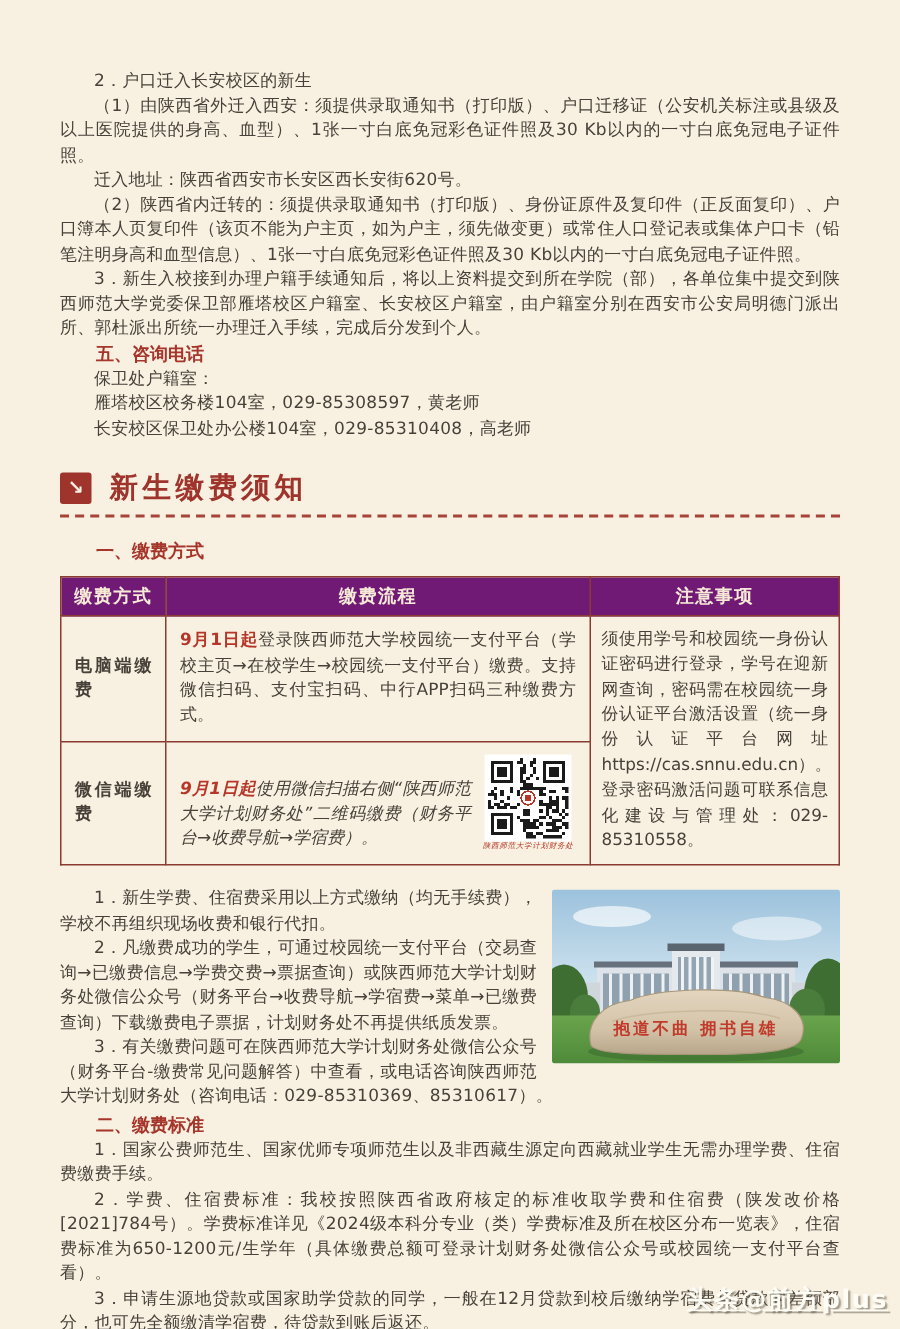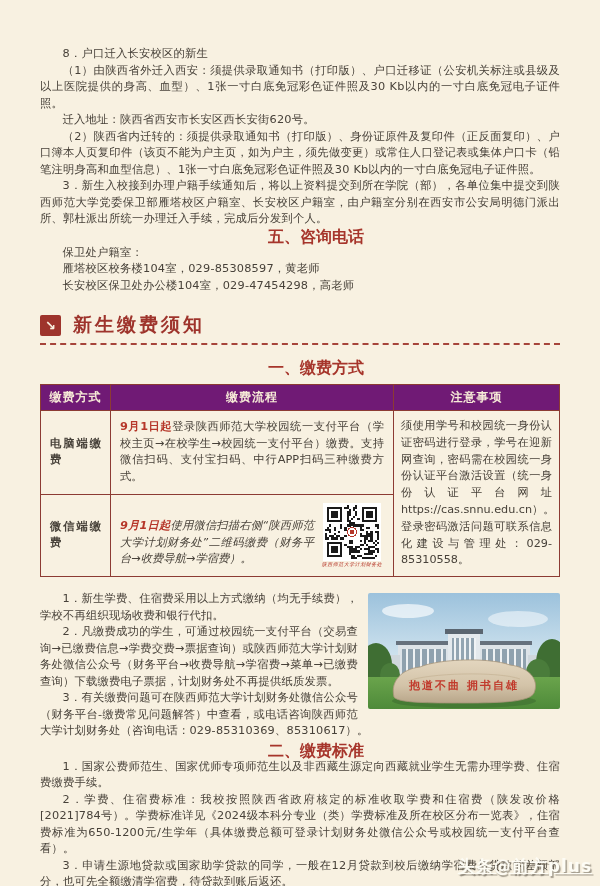--- a/index.html
+++ b/index.html
@@ -7,21 +7,21 @@
     position:relative; width:600px; height:886px; margin:0 auto;
     background:#f8f1e1; overflow:hidden;
     font-family:"DejaVu Sans","Liberation Sans",sans-serif;
     color:#44403b;
   }
   .content { padding:46px 40px 0 40px; }
   p.para {
     margin:0; font-size:11.3px; line-height:16.5px; color:#474139;
     text-indent:2em; text-align:justify; letter-spacing:.2px;
   }
-  p.red-heading { margin:0; font-size:16px; line-height:17px; font-weight:bold; color:#a6352b; text-indent:2em;text-align:center; }
+  p.red-heading { margin:0; font-size:12px; line-height:17px; font-weight:bold; color:#a6352b; text-indent:2em; }
   
   .banner { margin-top:18px; display:flex; align-items:center; gap:12px; }
   .banner-icon {
     width:21px; height:21px; background:#9e342c; color:#f8f1e1; border-radius:2px;
     display:flex; align-items:center; justify-content:center;
     font-size:13px; font-weight:bold; line-height:1;
   }
   .banner-title { margin:0; font-size:19px; font-weight:bold; color:#9e342c; letter-spacing:3px; }
   .dashed-rule { border:none; border-top:2px dashed #a6443a; margin:5px 0 0 0; height:0; }
   .sub-heading { margin:14px 0 0 0 !important; }
@@ -53,29 +53,29 @@
     color:#fdfcf5; text-shadow:1.5px 1.5px 1px rgba(95,88,75,.55);text-decoration:underline;
   }
 </style>
 </head>
 <body>
 
 <div class="page">
   <div class="content">
 
     <section>
-      <p class="para">8．户口迁入长安校区的新生</p>
+      <p class="para">2．户口迁入长安校区的新生</p>
       <p class="para">（1）由陕西省外迁入西安：须提供录取通知书（打印版）、户口迁移证（公安机关标注或县级及以上医院提供的身高、血型）、1张一寸白底免冠彩色证件照及30 Kb以内的一寸白底免冠电子证件照。</p>
       <p class="para">迁入地址：陕西省西安市长安区西长安街620号。</p>
       <p class="para">（2）陕西省内迁转的：须提供录取通知书（打印版）、身份证原件及复印件（正反面复印）、户口簿本人页复印件（该页不能为户主页，如为户主，须先做变更）或常住人口登记表或集体户口卡（铅笔注明身高和血型信息）、1张一寸白底免冠彩色证件照及30 Kb以内的一寸白底免冠电子证件照。</p>
       <p class="para">3．新生入校接到办理户籍手续通知后，将以上资料提交到所在学院（部），各单位集中提交到陕西师范大学党委保卫部雁塔校区户籍室、长安校区户籍室，由户籍室分别在西安市公安局明德门派出所、郭杜派出所统一办理迁入手续，完成后分发到个人。</p>
       <p class="red-heading">五、咨询电话</p>
       <p class="para">保卫处户籍室：</p>
       <p class="para">雁塔校区校务楼104室，029-85308597，黄老师</p>
-      <p class="para">长安校区保卫处办公楼104室，029-47454298，高老师</p>
+      <p class="para">长安校区保卫处办公楼104室，029-85310408，高老师</p>
     </section>
 
     <div class="banner">
       <span class="banner-icon">↘</span>
       <h1 class="banner-title">新生缴费须知</h1>
     </div>
     <hr class="dashed-rule">
 
     <p class="red-heading sub-heading">一、缴费方式</p>
 

